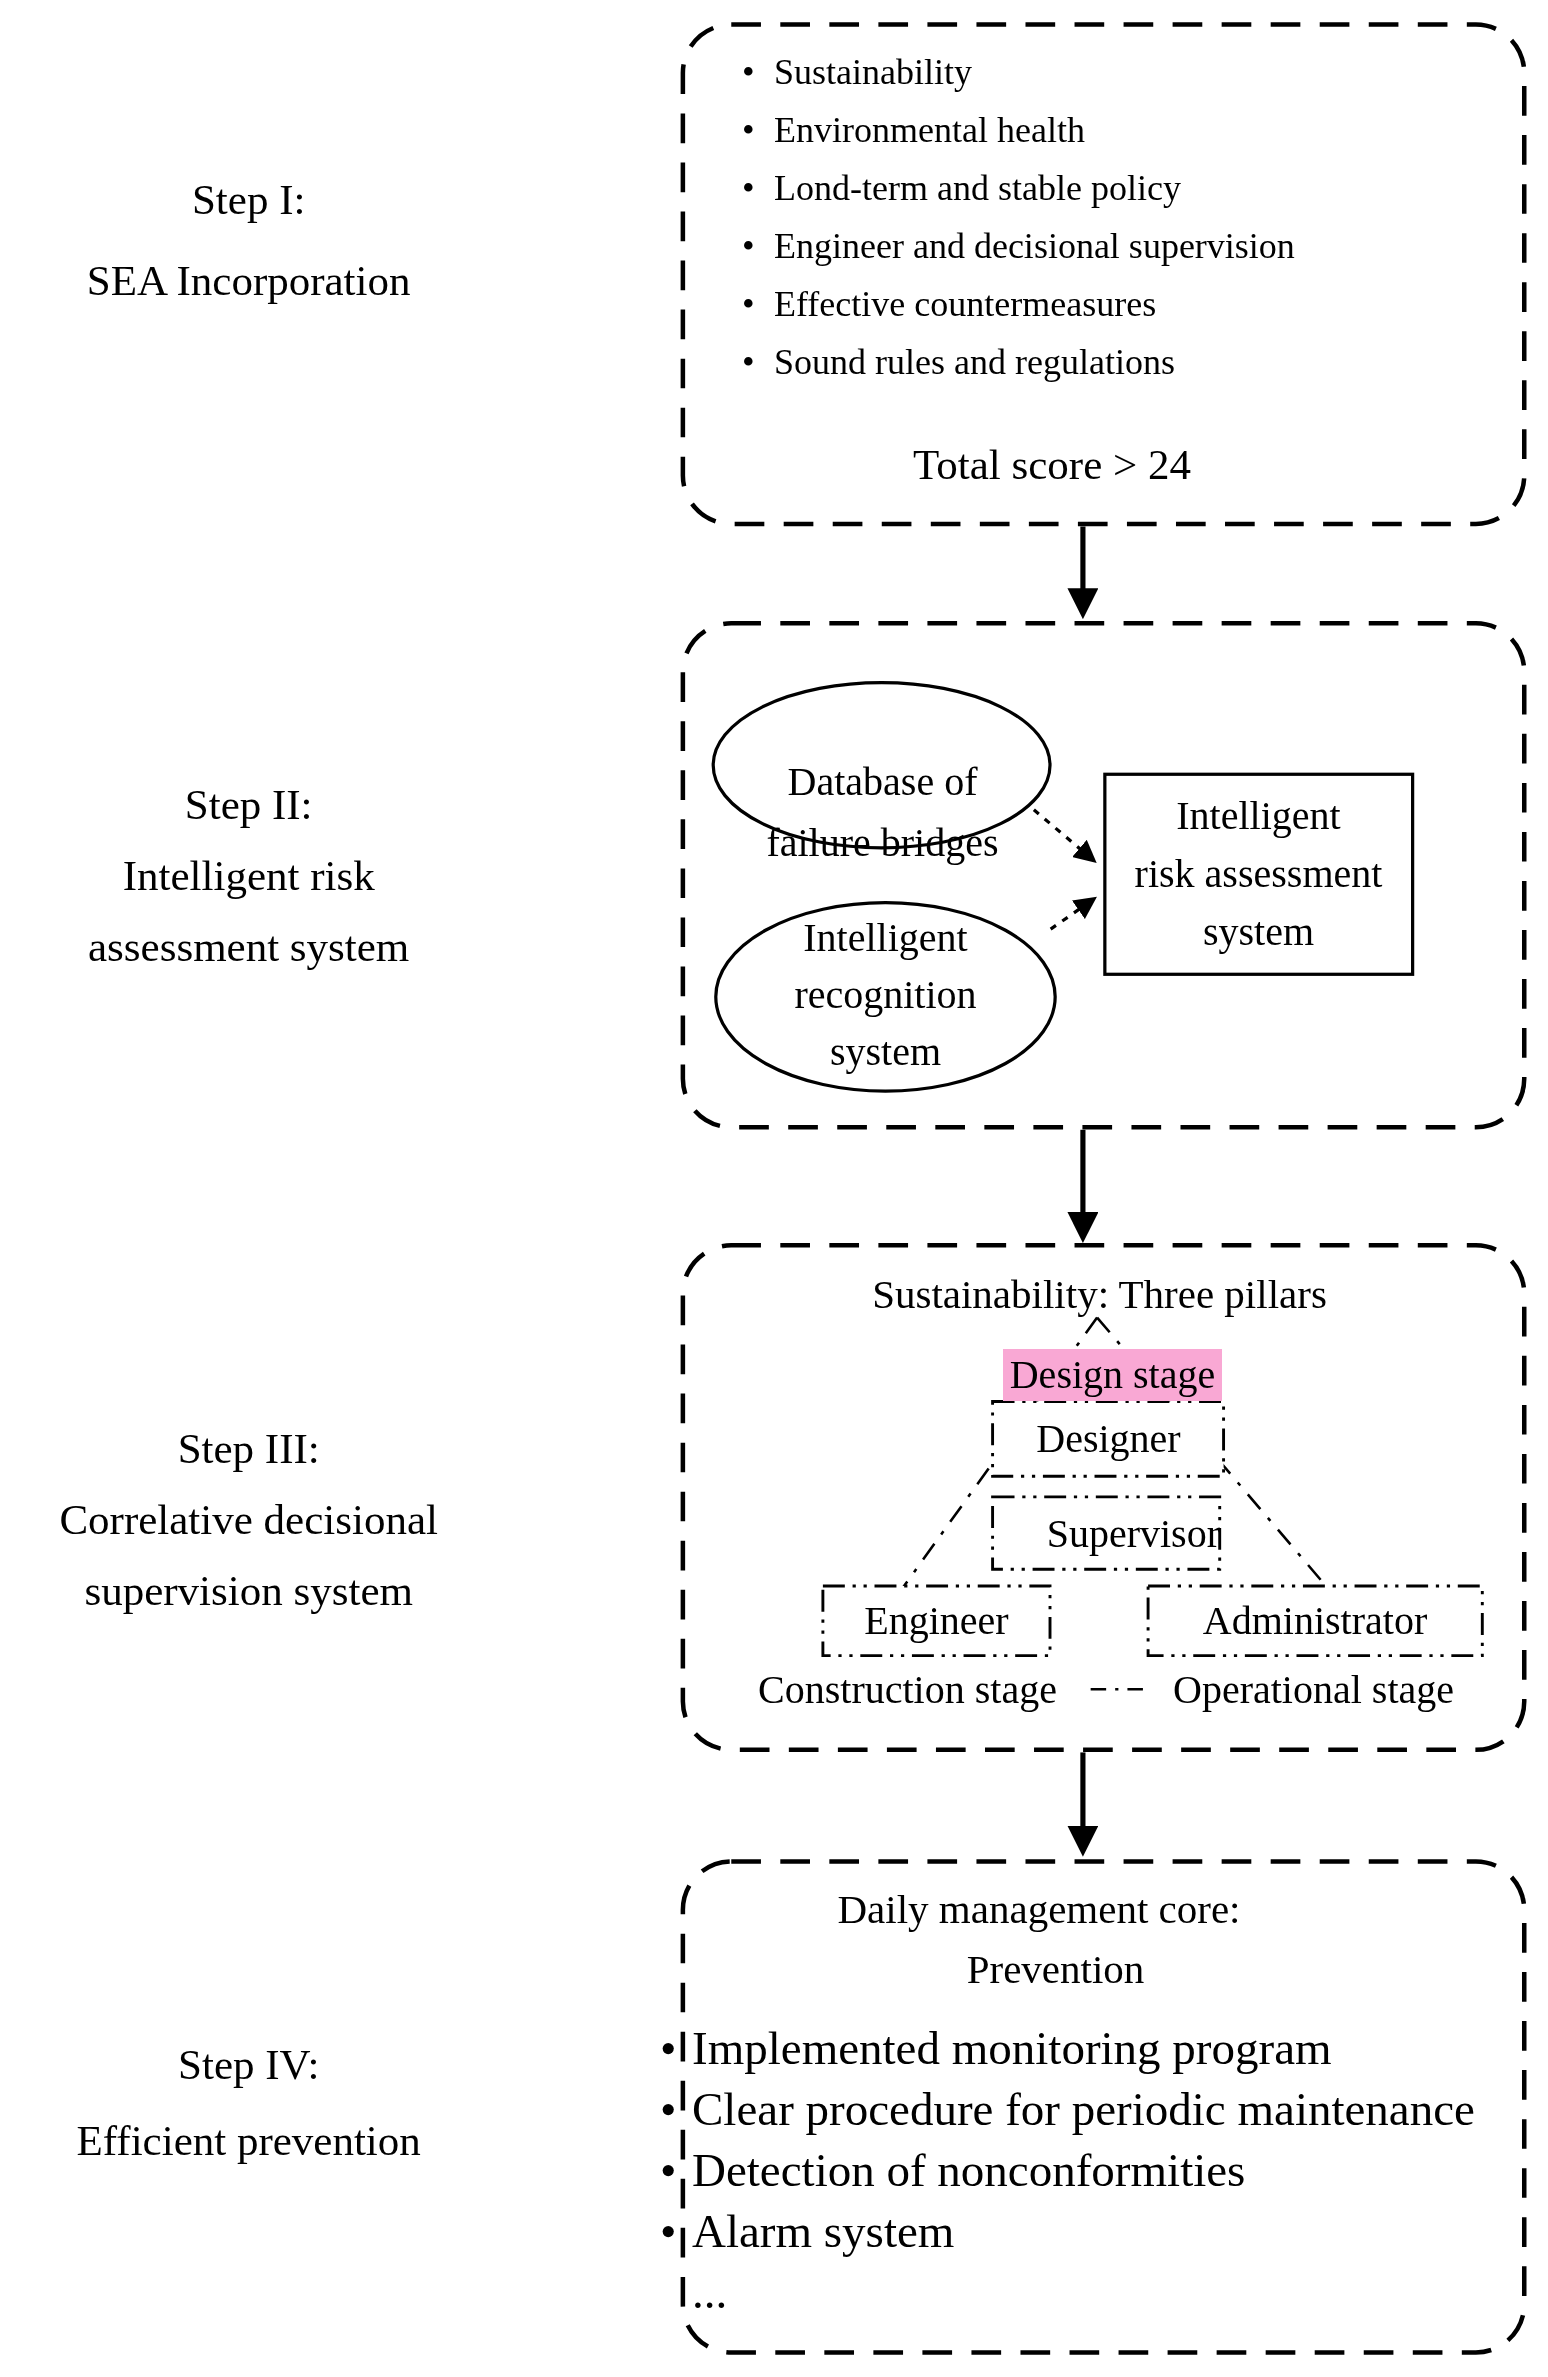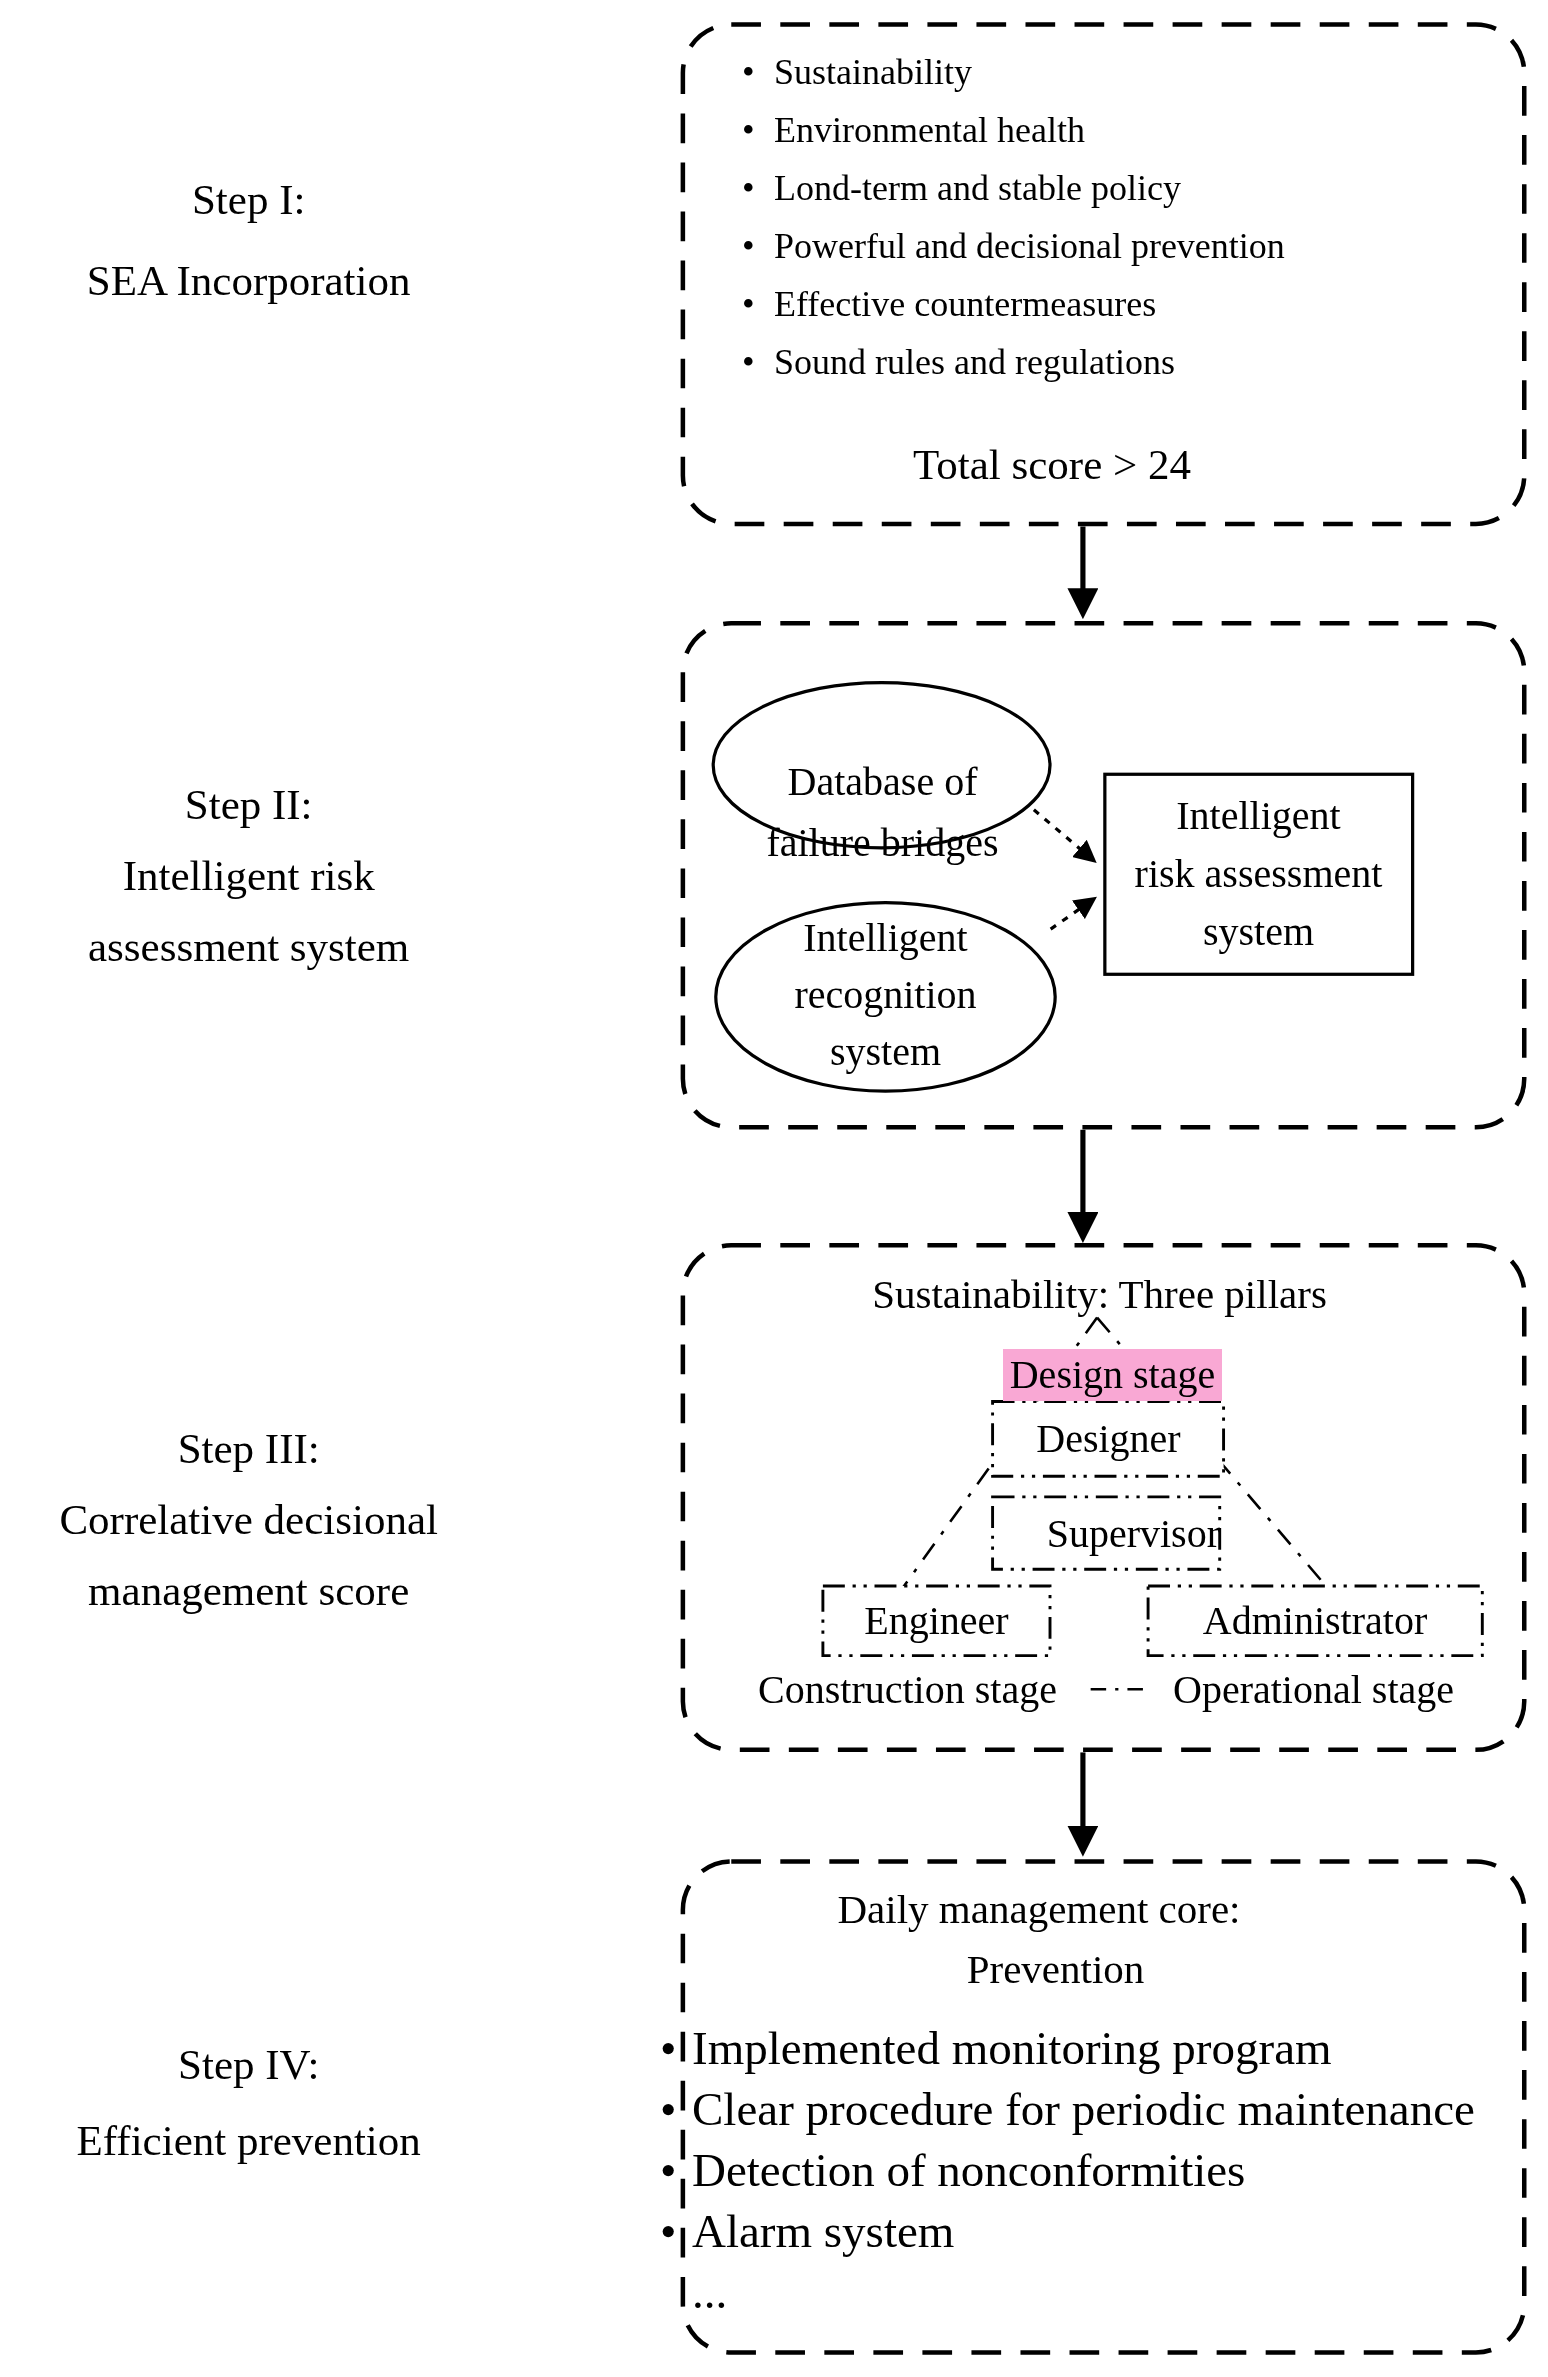--- a/index.html
+++ b/index.html
@@ -89,39 +89,39 @@
     <div>SEA Incorporation</div>
   </div>
   <div class="txt step-label g2" style="top:769px;">
     <div>Step II:</div>
     <div>Intelligent risk</div>
     <div>assessment system</div>
   </div>
   <div class="txt step-label g3" style="top:1413px;">
     <div>Step III:</div>
     <div>Correlative decisional</div>
-    <div>management score</div>
+    <div>supervision system</div>
   </div>
   <div class="txt step-label g4" style="top:2027px;">
     <div>Step IV:</div>
     <div>Efficient prevention</div>
   </div>
 
   <div class="txt b1-bullets">
     <div class="brow">
       <span class="bullet">•</span><span>Sustainability</span>
     </div>
     <div class="brow">
       <span class="bullet">•</span><span>Environmental health</span>
     </div>
     <div class="brow">
       <span class="bullet">•</span><span>Lond-term and stable policy</span>
     </div>
     <div class="brow">
-      <span class="bullet">•</span><span>Powerful and decisional prevention</span>
+      <span class="bullet">•</span><span>Engineer and decisional supervision</span>
     </div>
     <div class="brow">
       <span class="bullet">•</span><span>Effective countermeasures</span>
     </div>
     <div class="brow">
       <span class="bullet">•</span><span>Sound rules and regulations</span>
     </div>
   </div>
   <div class="txt score center">Total score &gt; 24</div>
 

